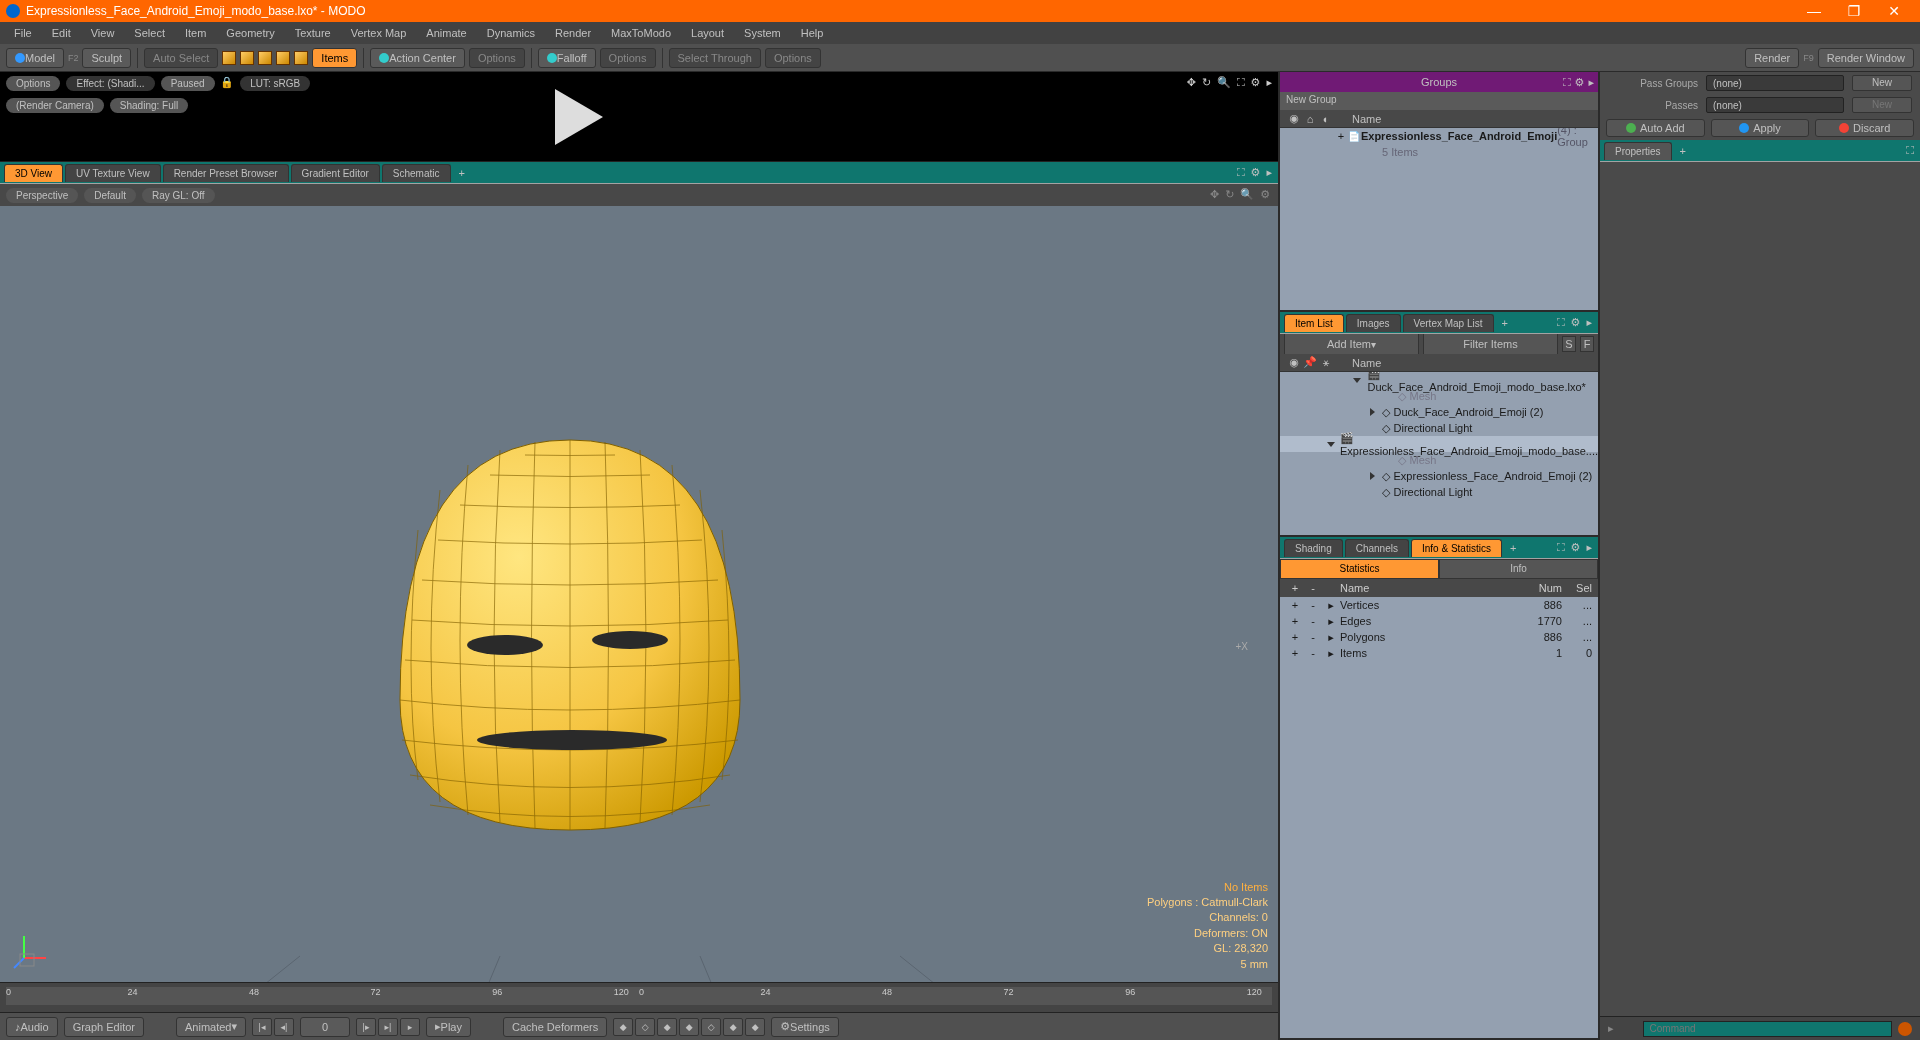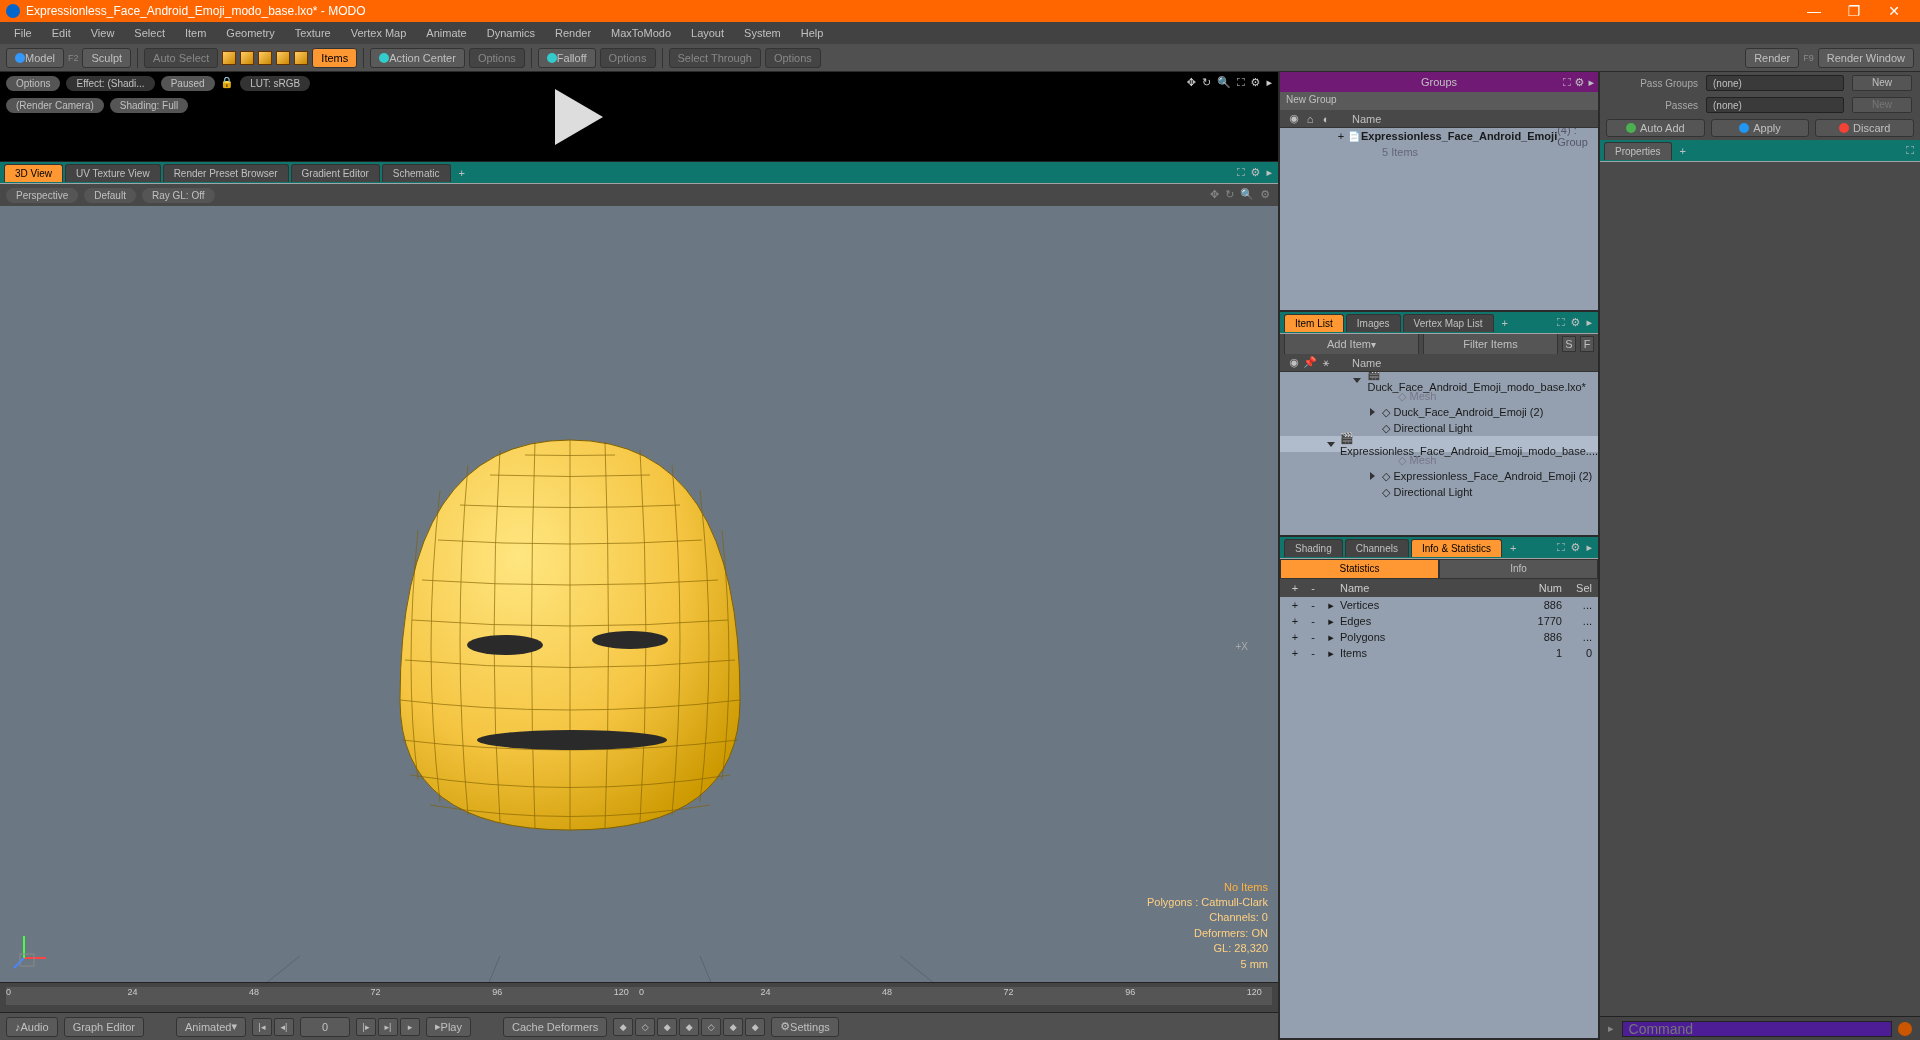--- a/index.html
+++ b/index.html
@@ -89,21 +89,21 @@
 .farrow { height: 22px; display: flex; align-items: center; padding: 0 8px; gap: 8px; }
 .farrow .lbl { width: 90px; text-align: right; font-size: 10px; color: #aaa; }
 .farrow .val { flex: 1; background: #3a3a3a; border: 1px solid #222; border-radius: 2px; height: 16px; padding: 0 6px; font-size: 10px; display: flex; align-items: center; }
 .farrow .act { width: 60px; background: #555; border: 1px solid #333; border-radius: 2px; height: 16px; text-align: center; font-size: 10px; line-height: 14px; cursor: pointer; }
 .actionrow { height: 24px; display: flex; align-items: center; justify-content: space-around; padding: 0 6px; gap: 6px; }
 .actionrow .ab { flex: 1; background: #555; border: 1px solid #333; border-radius: 3px; height: 18px; display: flex; align-items: center; justify-content: center; gap: 4px; font-size: 10px; cursor: pointer; }
 .ci { width: 10px; height: 10px; border-radius: 50%; display: inline-block; }
 .ci.g { background: #4caf50; } .ci.b { background: #2196f3; } .ci.r { background: #f44336; }
 
 .cmdbar { height: 24px; background: #444; border-top: 1px solid #222; display: flex; align-items: center; padding: 0 8px; }
-.cmdbar input { flex: 1; background: #4c1d95; border: 1px solid #222; color: #ccc; height: 16px; padding: 0 6px; font-size: 14px; }
+.cmdbar input { flex: 1; background: #0f766e; border: 1px solid #222; color: #ccc; height: 16px; padding: 0 6px; font-size: 10px; margin-left: 21px; }
 
 svg.emoji { position: absolute; left: 50%; top: 50%; transform: translate(-65%,-45%); }
 </style>
 </head>
 <body>
 
 <div class="titlebar">
   <span style="width:14px;height:14px;border-radius:50%;background:#0066cc;margin-right:6px;"></span>
   <span class="title">Expressionless_Face_Android_Emoji_modo_base.lxo* - MODO</span>
   <span class="winbtn">—</span>

